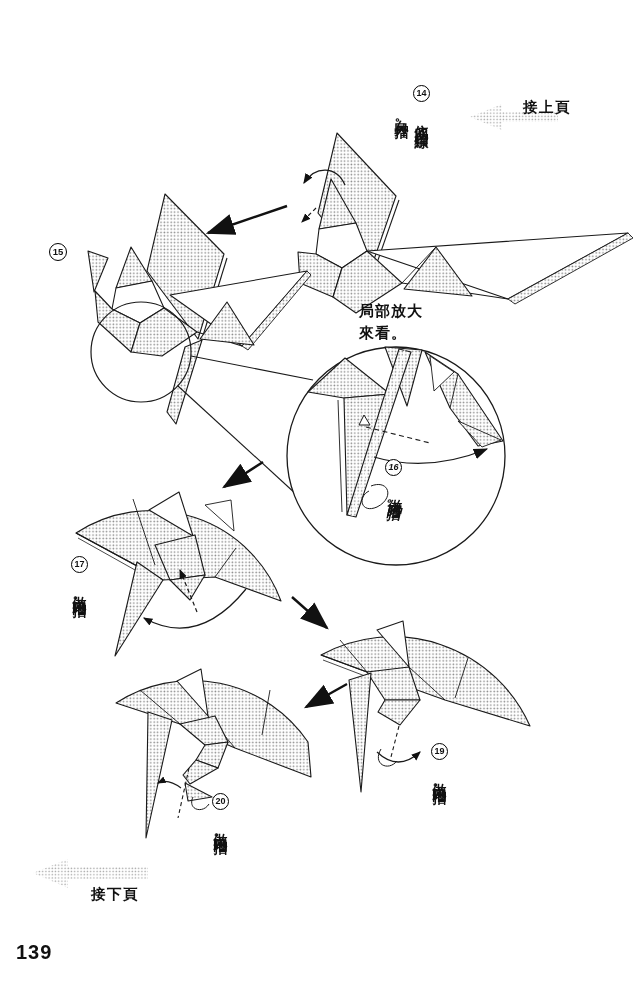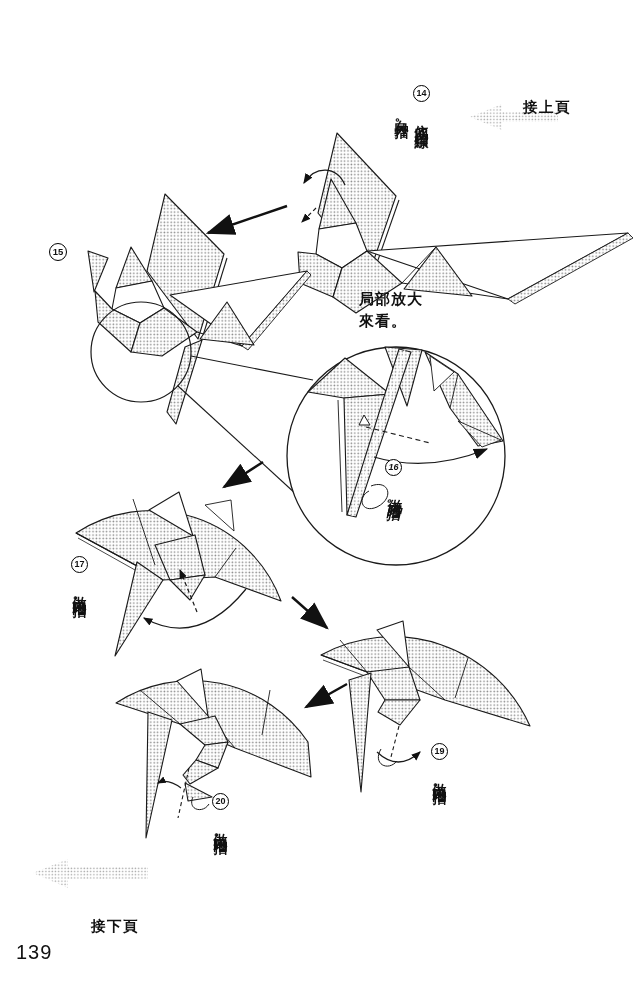--- a/index.html
+++ b/index.html
@@ -17,21 +17,21 @@
   }
   .badge{
     width:15px;height:15px;border:1.6px solid #000;border-radius:50%;
     background:#fff;display:flex;align-items:center;justify-content:center;
     font-size:9px;font-weight:700;line-height:1;
   }
   .step-label{display:flex;flex-direction:column;align-items:center;gap:12px;}
   .step14-wrap{display:flex;flex-direction:row;gap:3px;}
   .step14-col2{margin-top:24px;}
   .zoom-note{font-size:15px;font-weight:600;line-height:22px;letter-spacing:1px;}
-  .page-number{font-size:20px;font-weight:400;letter-spacing:1px;}
+  .page-number{font-size:20px;font-weight:700;letter-spacing:1px;}
 </style>
 </head>
 <body>
 
 <div class="page">
 
   <svg class="diagram-svg" width="638" height="1000" viewBox="0 0 638 1000">
     <defs>
       <pattern id="ht" width="3.4" height="3.4" patternUnits="userSpaceOnUse">
         <rect width="3.4" height="3.4" fill="#ffffff"></rect>
@@ -174,21 +174,21 @@
     <div class="step-label">
       <span class="badge">14</span>
       <span class="vtext">依凹凸摺線</span>
     </div>
   </div>
 
   <div class="abs" style="left:49px;top:199px;margin-top:44px;">
     <span class="badge" style="width:16px;height:16px;font-size:9.5px;">15</span>
   </div>
 
-  <div class="abs zoom-note" style="left:359px;top:288px;">
+  <div class="abs zoom-note" style="left:359px;top:300px;">
     <div>局部放大</div>
     <div>來看。</div>
   </div>
 
   <div class="abs step-label" style="left:385px;top:459px;font-style:italic;">
     <span class="badge">16</span>
     <span class="vtext">做內陷摺。</span>
   </div>
 
   <div class="abs step-label" style="left:71px;top:556px;text-align:right;">
@@ -199,17 +199,17 @@
   <div class="abs step-label" style="left:431px;top:743px;">
     <span class="badge">19</span>
     <span class="vtext">做內陷摺。</span>
   </div>
 
   <div class="abs step-label" style="left:212px;top:793px;">
     <span class="badge">20</span>
     <span class="vtext">做內陷摺。</span>
   </div>
 
-  <div class="abs hlabel" style="left:91px;top:885px;margin-top:32px;">接下頁</div>
+  <div class="abs hlabel" style="left:91px;top:885px;">接下頁</div>
 
   <div class="abs page-number" style="left:16px;top:941px;">139</div>
 
 </div>
 
 </body></html>

